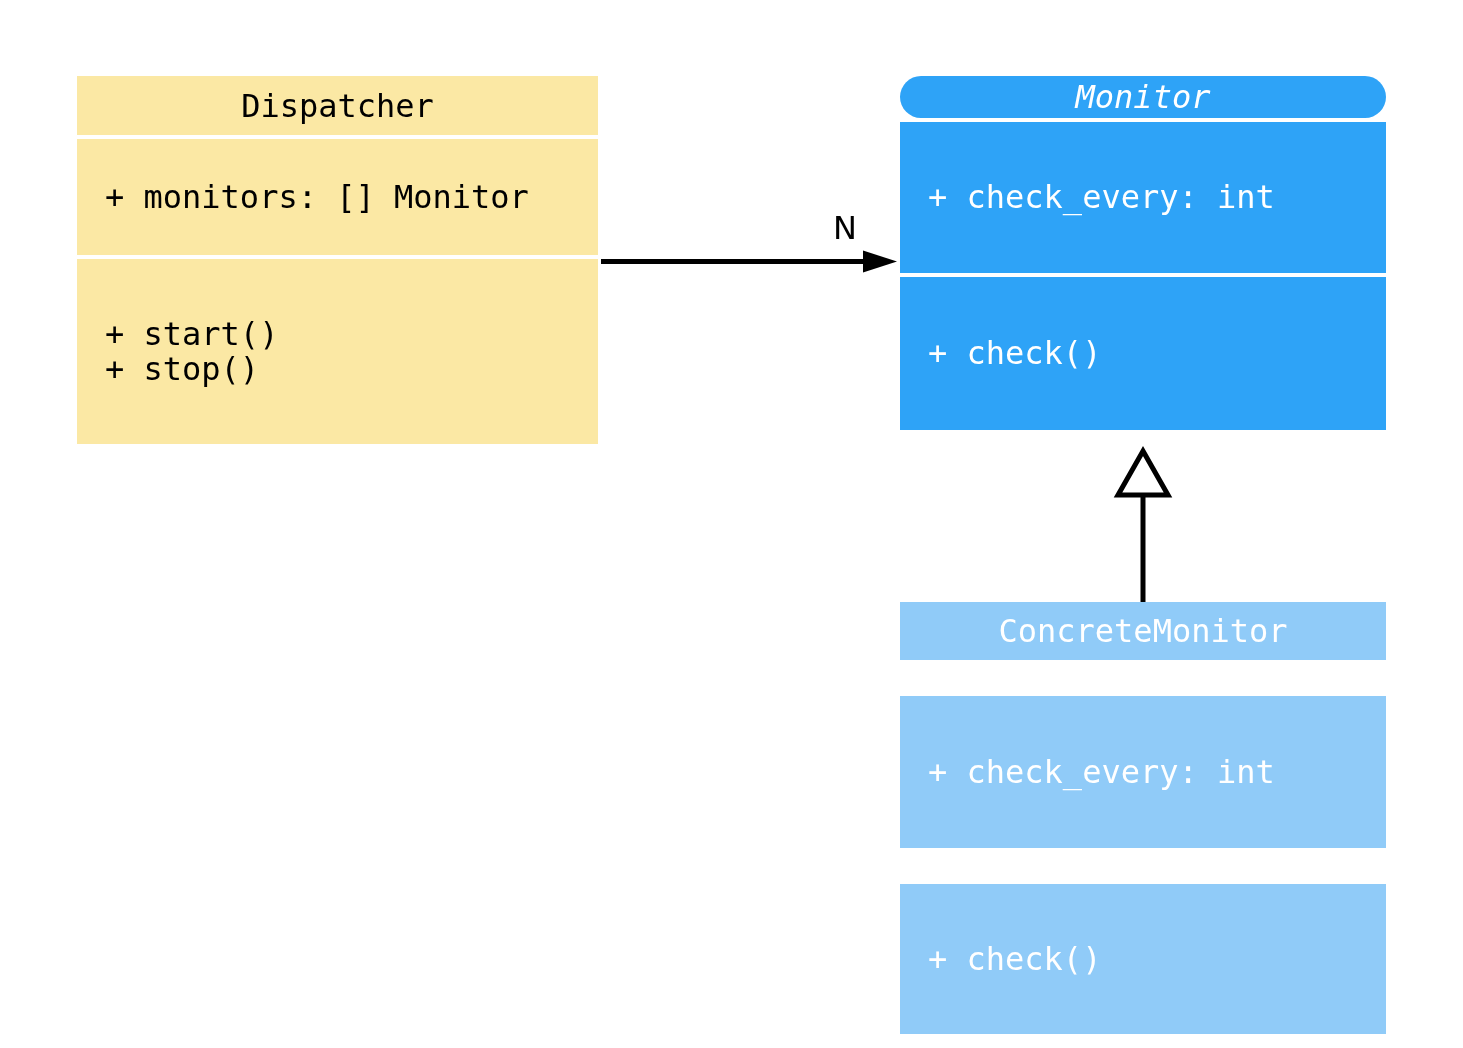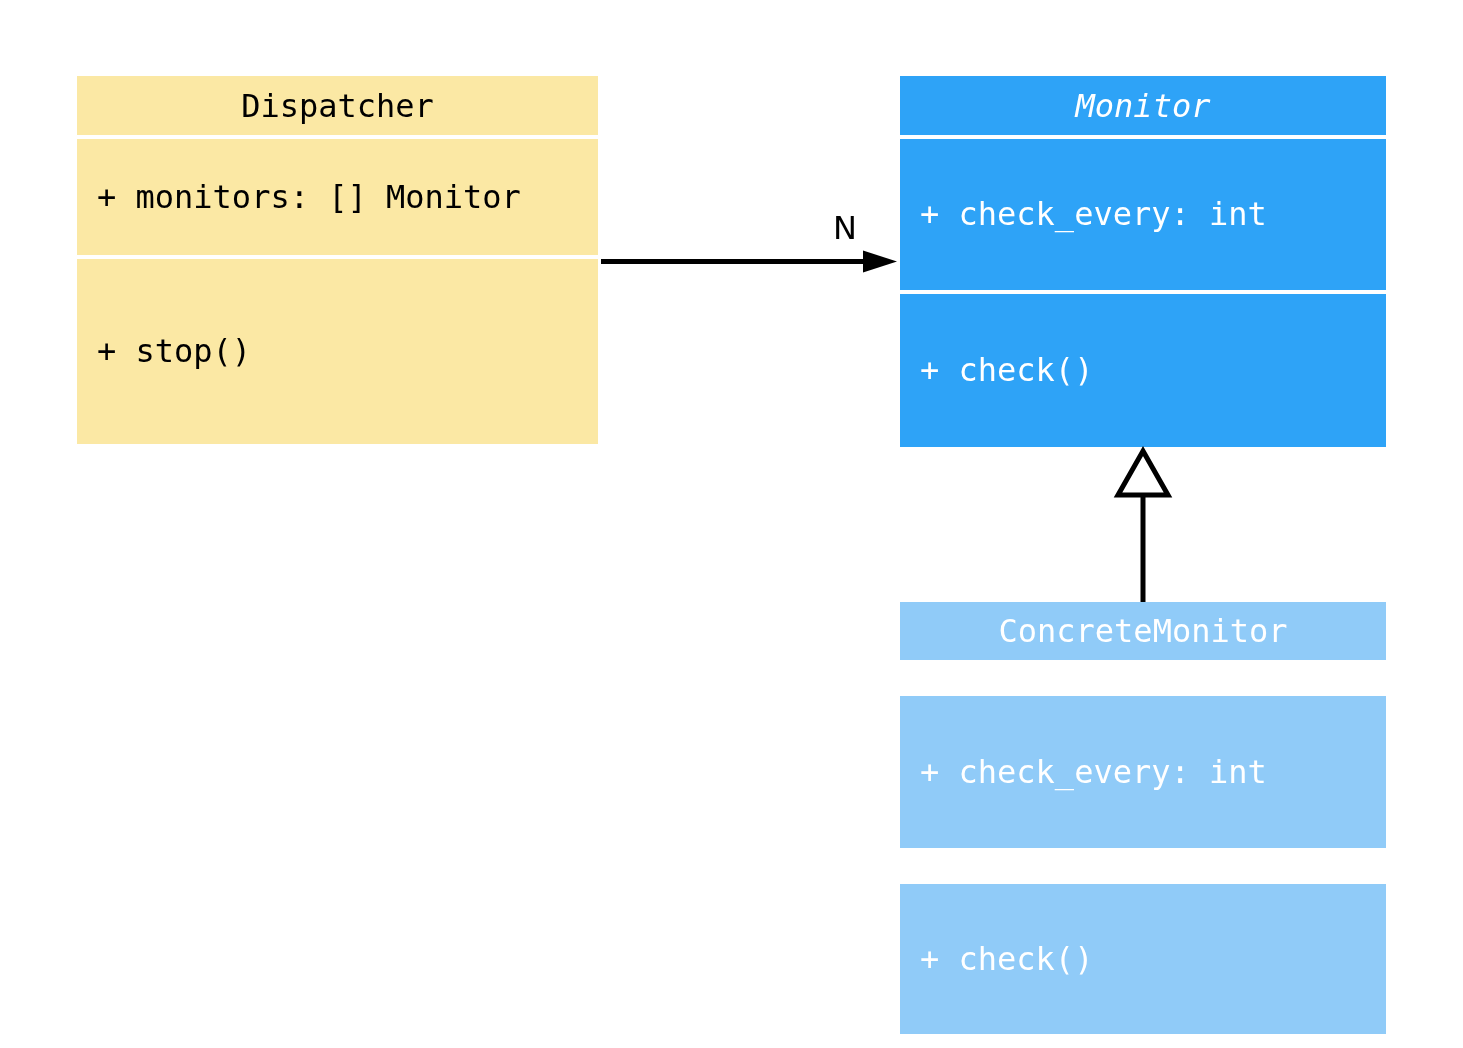--- a/index.html
+++ b/index.html
@@ -25,21 +25,21 @@
   }
   .uml-class .title-band {
     display: flex;
     align-items: center;
     justify-content: center;
   }
   .uml-class .members-band {
     display: flex;
     flex-direction: column;
     justify-content: center;
-    padding-left: 20px;
+    padding-left: 28px;
     line-height: 35px;
     white-space: pre;
   }
   .italic-title { font-style: italic; }
 
   .connector { position: absolute; overflow: visible; }
 
   .edge-label {
     position: absolute;
     left: 820px;
@@ -52,21 +52,21 @@
     color: #000000;
   }
 
   
   #class-dispatcher { left: 77px;  top: 76px;  width: 521px; }
   #class-dispatcher .title-band   { height: 59px;  }
   #class-dispatcher .attrs-band   { height: 116px; }
   #class-dispatcher .methods-band { height: 185px; }
 
   #class-monitor { left: 900px; top: 76px;  width: 486px; }
-  #class-monitor .title-band   { height: 59px;  }
+  #class-monitor .title-band   { height: 42px; border-radius: 23px;  }
   #class-monitor .attrs-band   { height: 151px; }
   #class-monitor .methods-band { height: 153px; }
 
   #class-concrete-monitor { left: 900px; top: 602px; width: 486px; gap: 36px; }
   #class-concrete-monitor .title-band   { height: 58px;  }
   #class-concrete-monitor .attrs-band   { height: 152px; }
   #class-concrete-monitor .methods-band { height: 150px; }
 
   #association-arrow { left: 598px; top: 240px; }
   #inheritance-arrow { left: 1110px; top: 446px; }
@@ -75,20 +75,21 @@
 <body>
 
 <div class="canvas">
 
   <div class="uml-class" id="class-dispatcher" style="--fill: #FBE8A4; --text: #000000;">
     <div class="band title-band">Dispatcher</div>
     <div class="band members-band attrs-band">
       <div>+ monitors: [] Monitor</div>
     </div>
     <div class="band members-band methods-band">
+      <div>+ start()</div>
       <div>+ stop()</div>
     </div>
   </div>
 
   <div class="uml-class" id="class-monitor" style="--fill: #2EA3F7; --text: #FFFFFF;">
     <div class="band title-band italic-title">Monitor</div>
     <div class="band members-band attrs-band">
       <div>+ check_every: int</div>
     </div>
     <div class="band members-band methods-band">

